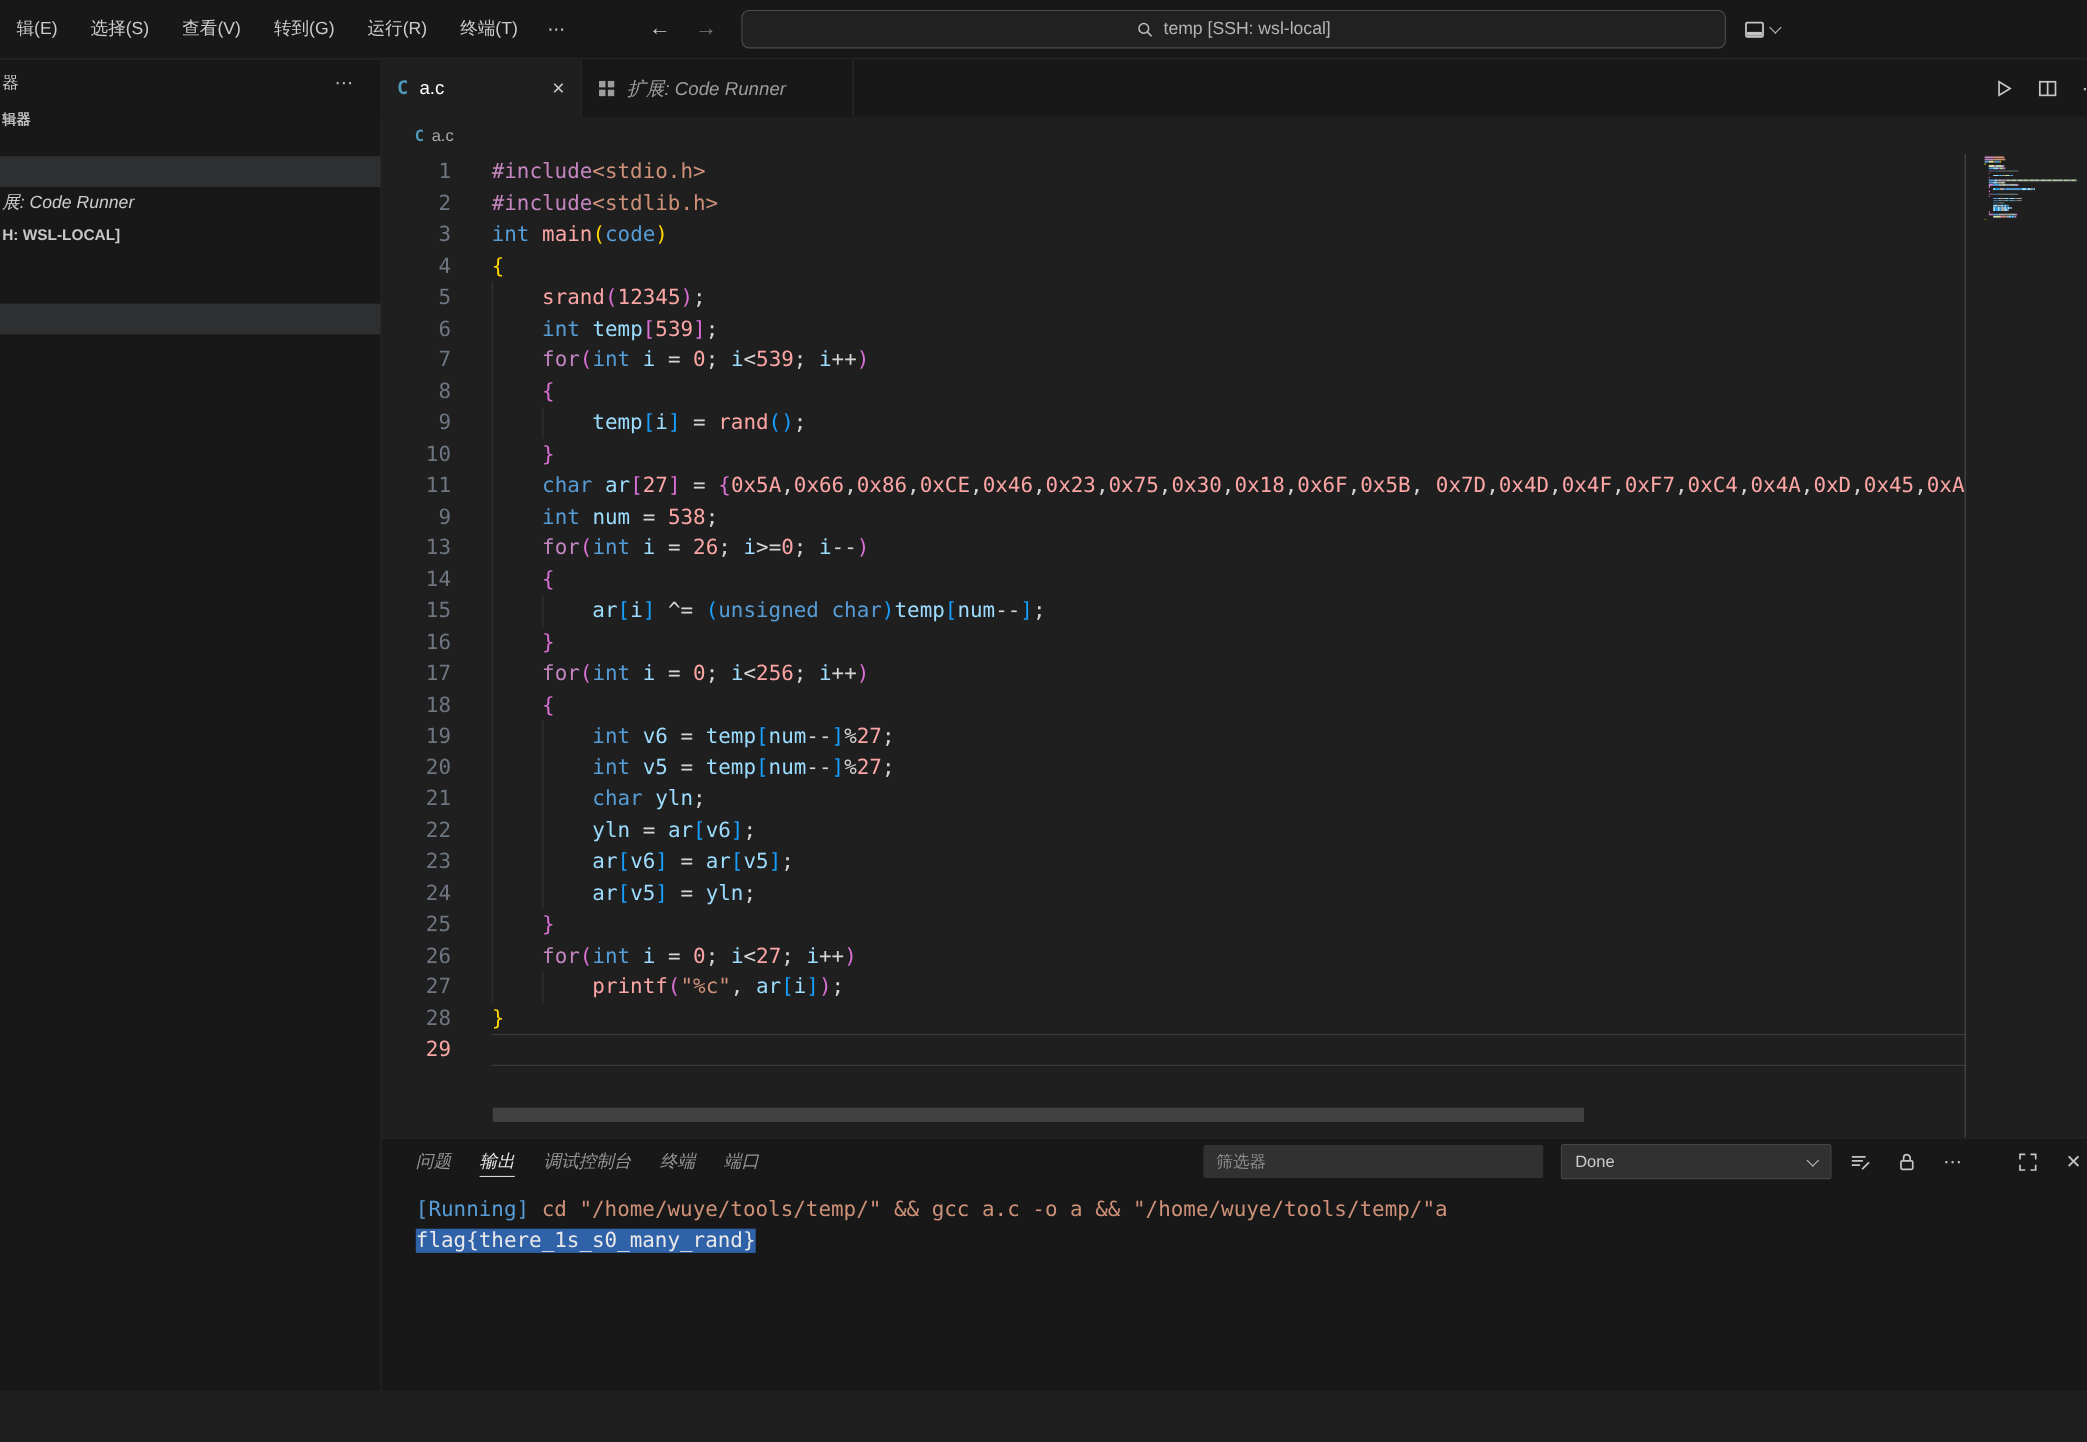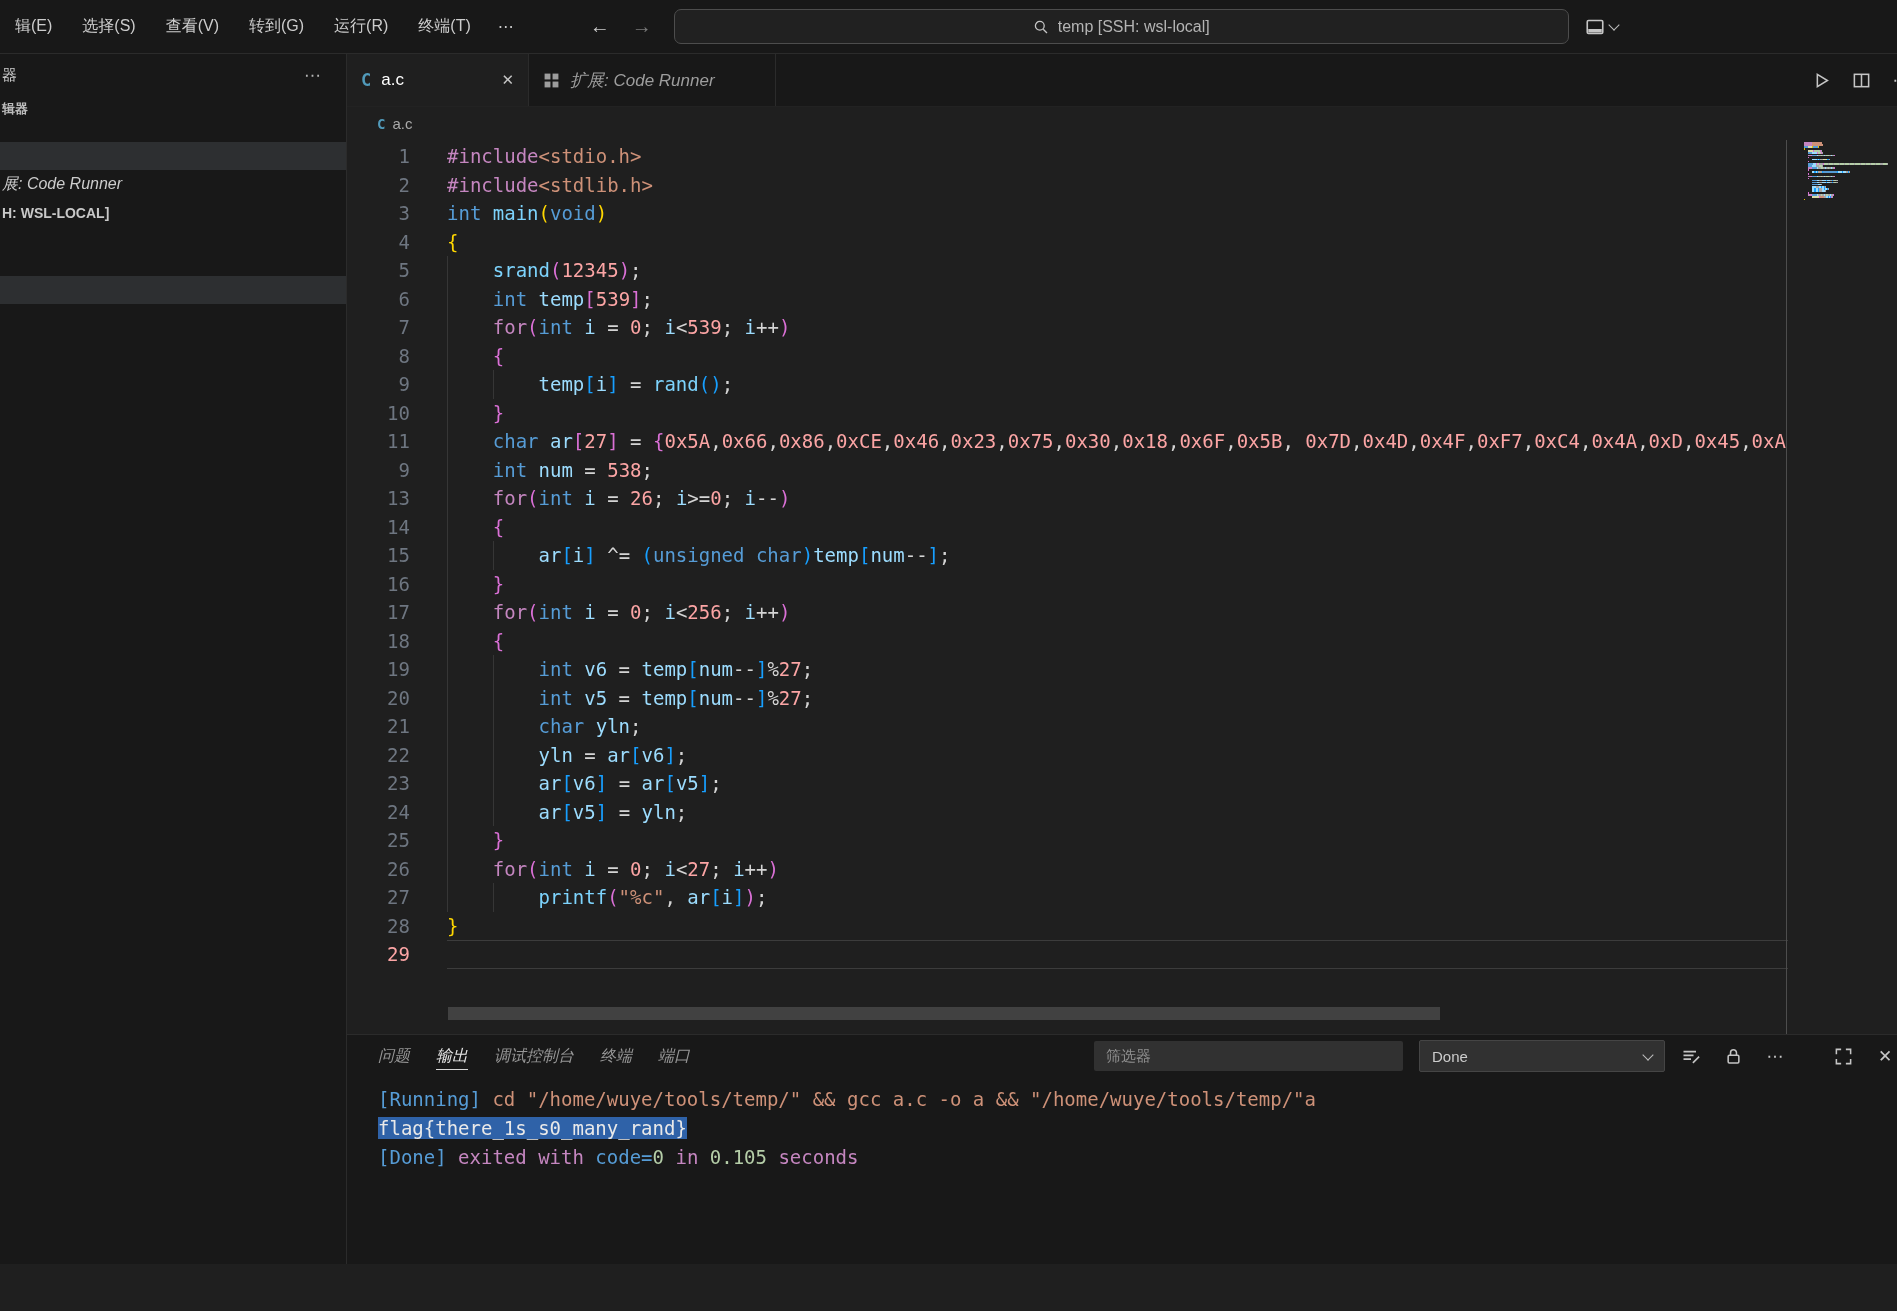--- a/index.html
+++ b/index.html
@@ -58,21 +58,21 @@
   
   .code-region { flex:1; position:relative; background:#1f1f1f; overflow:hidden; }
   .lines { position:absolute; top:2px; left:0; width:1441px; overflow:hidden; }
   .line { display:flex; height:28.5px; line-height:28.5px;
           font-family:"DejaVu Sans Mono", monospace; font-size:19px; white-space:pre; }
   .gutter { width:100px; padding-right:37px; text-align:right; color:#6e7681; flex-shrink:0; }
   .line.current .gutter { color:#fca5a5; }
   .lcontent { position:relative; flex:1; white-space:pre; color:#cccccc; }
   .line.current .lcontent { border-top:1px solid #3c3c3c; border-bottom:1px solid #3c3c3c; }
   .guide { position:absolute; top:0; bottom:0; width:1px; background:#363636; }
-  .tk-pp{color:#C586C0} .tk-str{color:#CE9178} .tk-kw{color:#569CD6} .tk-fn{color:#7dd3fc}
+  .tk-pp{color:#C586C0} .tk-str{color:#CE9178} .tk-kw{color:#569CD6} .tk-fn{color:#fca5a5}
   .tk-var{color:#9CDCFE} .tk-num{color:#fca5a5} .tk-op{color:#D4D4D4}
   .tk-b1{color:#FFD700} .tk-b2{color:#DA70D6} .tk-b3{color:#179FFF}
 
   .v-divider { position:absolute; top:0; bottom:0; left:1439px; width:1px; background:#4d4d4d; }
   .minimap { position:absolute; top:2px; bottom:0; left:1457px; width:84px; background:#1f1f1f; overflow:hidden; }
   .mini-line { height:1.6px; margin-bottom:0.5px; display:flex; overflow:hidden; }
   .mini-line span { flex:none; height:100%; }
   .hscroll { position:absolute; left:101px; bottom:14px; width:992px; height:13px; background:rgba(121,121,121,0.38); }
 
   
@@ -181,21 +181,21 @@
 
       <div class="breadcrumb">
         <span class="cicon small">C</span>
         <span>a.c</span>
       </div>
 
       <div class="code-region">
         <div class="lines" id="code-lines">
             <div class="line"><div class="gutter">1</div><div class="lcontent"><span class="tk-pp">#include</span><span class="tk-str">&lt;stdio.h&gt;</span></div></div>
             <div class="line"><div class="gutter">2</div><div class="lcontent"><span class="tk-pp">#include</span><span class="tk-str">&lt;stdlib.h&gt;</span></div></div>
-            <div class="line"><div class="gutter">3</div><div class="lcontent"><span class="tk-kw">int </span><span class="tk-fn">main</span><span class="tk-b1">(</span><span class="tk-kw">void</span><span class="tk-b1">)</span></div></div>
+            <div class="line"><div class="gutter">3</div><div class="lcontent"><span class="tk-kw">int </span><span class="tk-fn">main</span><span class="tk-b1">(</span><span class="tk-kw">code</span><span class="tk-b1">)</span></div></div>
             <div class="line"><div class="gutter">4</div><div class="lcontent"><span class="tk-b1">{</span></div></div>
             <div class="line"><div class="gutter">5</div><div class="lcontent"><i class="guide" style="left: 0ch;"></i><span>    </span><span class="tk-fn">srand</span><span class="tk-b2">(</span><span class="tk-num">12345</span><span class="tk-b2">)</span><span class="tk-op">;</span></div></div>
             <div class="line"><div class="gutter">6</div><div class="lcontent"><i class="guide" style="left: 0ch;"></i><span>    </span><span class="tk-kw">int </span><span class="tk-var">temp</span><span class="tk-b2">[</span><span class="tk-num">539</span><span class="tk-b2">]</span><span class="tk-op">;</span></div></div>
             <div class="line"><div class="gutter">7</div><div class="lcontent"><i class="guide" style="left: 0ch;"></i><span>    </span><span class="tk-pp">for</span><span class="tk-b2">(</span><span class="tk-kw">int </span><span class="tk-var">i</span><span class="tk-op"> = </span><span class="tk-num">0</span><span class="tk-op">; </span><span class="tk-var">i</span><span class="tk-op">&lt;</span><span class="tk-num">539</span><span class="tk-op">; </span><span class="tk-var">i</span><span class="tk-op">++</span><span class="tk-b2">)</span></div></div>
             <div class="line"><div class="gutter">8</div><div class="lcontent"><i class="guide" style="left: 0ch;"></i><span>    </span><span class="tk-b2">{</span></div></div>
             <div class="line"><div class="gutter">9</div><div class="lcontent"><i class="guide" style="left: 0ch;"></i><i class="guide" style="left: 4ch;"></i><span>        </span><span class="tk-var">temp</span><span class="tk-b3">[</span><span class="tk-var">i</span><span class="tk-b3">]</span><span class="tk-op"> = </span><span class="tk-fn">rand</span><span class="tk-b3">(</span><span class="tk-b3">)</span><span class="tk-op">;</span></div></div>
             <div class="line"><div class="gutter">10</div><div class="lcontent"><i class="guide" style="left: 0ch;"></i><span>    </span><span class="tk-b2">}</span></div></div>
             <div class="line"><div class="gutter">11</div><div class="lcontent"><i class="guide" style="left: 0ch;"></i><span>    </span><span class="tk-kw">char </span><span class="tk-var">ar</span><span class="tk-b2">[</span><span class="tk-num">27</span><span class="tk-b2">]</span><span class="tk-op"> = </span><span class="tk-b2">{</span><span class="tk-num">0x5A</span><span class="tk-op">,</span><span class="tk-num">0x66</span><span class="tk-op">,</span><span class="tk-num">0x86</span><span class="tk-op">,</span><span class="tk-num">0xCE</span><span class="tk-op">,</span><span class="tk-num">0x46</span><span class="tk-op">,</span><span class="tk-num">0x23</span><span class="tk-op">,</span><span class="tk-num">0x75</span><span class="tk-op">,</span><span class="tk-num">0x30</span><span class="tk-op">,</span><span class="tk-num">0x18</span><span class="tk-op">,</span><span class="tk-num">0x6F</span><span class="tk-op">,</span><span class="tk-num">0x5B</span><span class="tk-op">, </span><span class="tk-num">0x7D</span><span class="tk-op">,</span><span class="tk-num">0x4D</span><span class="tk-op">,</span><span class="tk-num">0x4F</span><span class="tk-op">,</span><span class="tk-num">0xF7</span><span class="tk-op">,</span><span class="tk-num">0xC4</span><span class="tk-op">,</span><span class="tk-num">0x4A</span><span class="tk-op">,</span><span class="tk-num">0xD</span><span class="tk-op">,</span><span class="tk-num">0x45</span><span class="tk-op">,</span><span class="tk-num">0xA</span></div></div>
             <div class="line"><div class="gutter">9</div><div class="lcontent"><i class="guide" style="left: 0ch;"></i><span>    </span><span class="tk-kw">int </span><span class="tk-var">num</span><span class="tk-op"> = </span><span class="tk-num">538</span><span class="tk-op">;</span></div></div>
             <div class="line"><div class="gutter">13</div><div class="lcontent"><i class="guide" style="left: 0ch;"></i><span>    </span><span class="tk-pp">for</span><span class="tk-b2">(</span><span class="tk-kw">int </span><span class="tk-var">i</span><span class="tk-op"> = </span><span class="tk-num">26</span><span class="tk-op">; </span><span class="tk-var">i</span><span class="tk-op">&gt;=</span><span class="tk-num">0</span><span class="tk-op">; </span><span class="tk-var">i</span><span class="tk-op">--</span><span class="tk-b2">)</span></div></div>
@@ -542,18 +542,17 @@
                   <path d="M2 6 V2 h4 M10 2 h4 v4 M14 10 v4 h-4 M6 14 H2 v-4"></path>
                 </svg>
             </span>
             <span class="icon-btn">✕</span>
           </div>
         </div>
 
         <div class="output" id="output-lines">
             <div class="out-line"><span class="ot-lbl">[Running]</span><span class="ot-cmd"> cd "/home/wuye/tools/temp/" &amp;&amp; gcc a.c -o a &amp;&amp; "/home/wuye/tools/temp/"a</span></div>
             <div class="out-line"><span class="ot-sel">flag{there_1s_s0_many_rand}</span></div>
-            <div class="out-line"><span class="ot-lbl">[Done]</span><span class="ot-mv"> exited with </span><span class="ot-lbl">code=</span><span class="ot-num">0</span><span class="ot-mv"> in </span><span class="ot-num">0.105</span><span class="ot-mv"> seconds</span></div>
           </div>
       </div>
     </div>
   </div>
 </div>
 
 </body></html>

